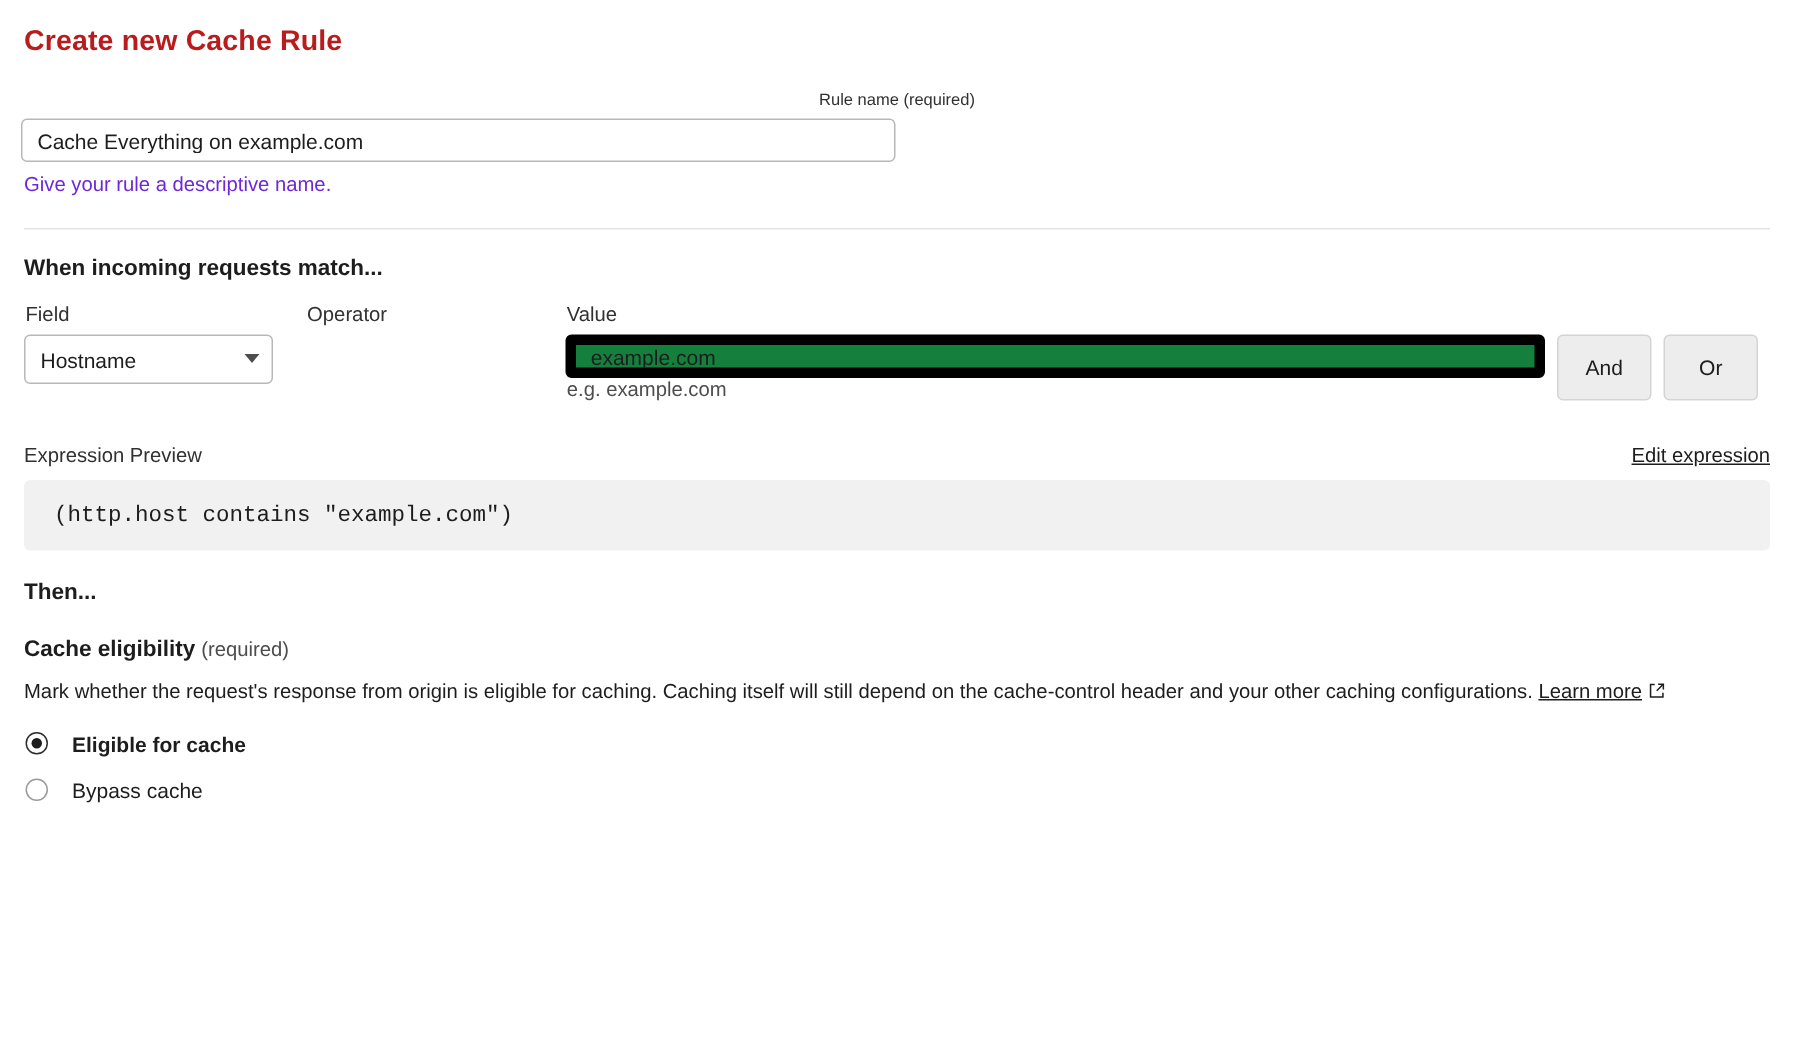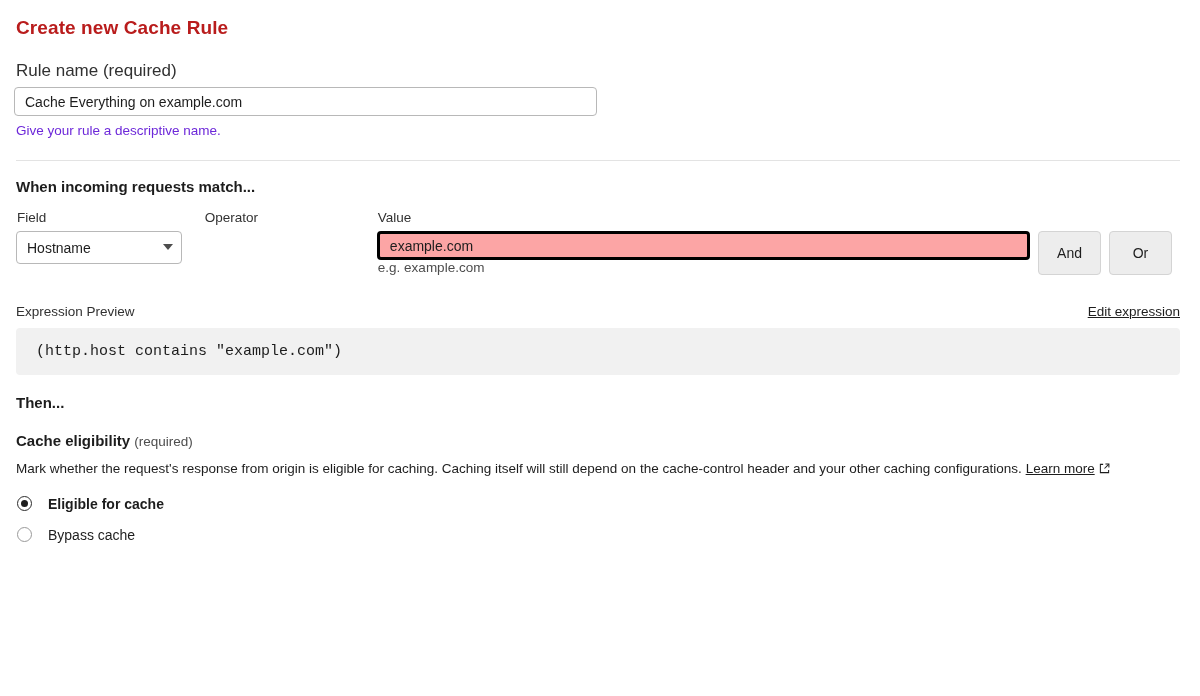--- a/index.html
+++ b/index.html
@@ -18,23 +18,24 @@
     position: relative;
   }
   .page-title {
     font-size: 19px;
     font-weight: bold;
     color: #b91c1c;
     margin: 5px 0 7px 2px;
     letter-spacing: 0.1px;
   }
   .field-label {
-    font-size: 17px;
+    font-size: 11px;
     color: #313131;
     margin: 0 0 6px 2px;
+    text-align: center;
   }
   .block-gap-1 { margin-top: 22px; }
   input.text-input {
     font-family: "Liberation Sans", sans-serif;
     font-size: 14px;
     color: #1d1d1d;
     height: 29px;
     border: 1px solid #b8b8b8;
     border-radius: 4px;
     padding: 0 10px;
@@ -97,22 +98,22 @@
     right: 9px;
     top: 13px;
     width: 0; height: 0;
     border-left: 5px solid transparent;
     border-right: 5px solid transparent;
     border-top: 6px solid #4d4d4d;
     pointer-events: none;
   }
   #value-input {
     width: 100%;
-    background: #fca5a5;
-    border: 3px solid #000000;
+    background: #15803d;
+    border: 7px solid #000000;
   }
   .and-or-btn {
     height: 44px;
     min-width: 63px;
     padding: 0 14px;
     border: 1px solid #d4d4d4;
     border-radius: 4px;
     background: #ededed;
     font-family: "Liberation Sans", sans-serif;
     font-size: 14px;

